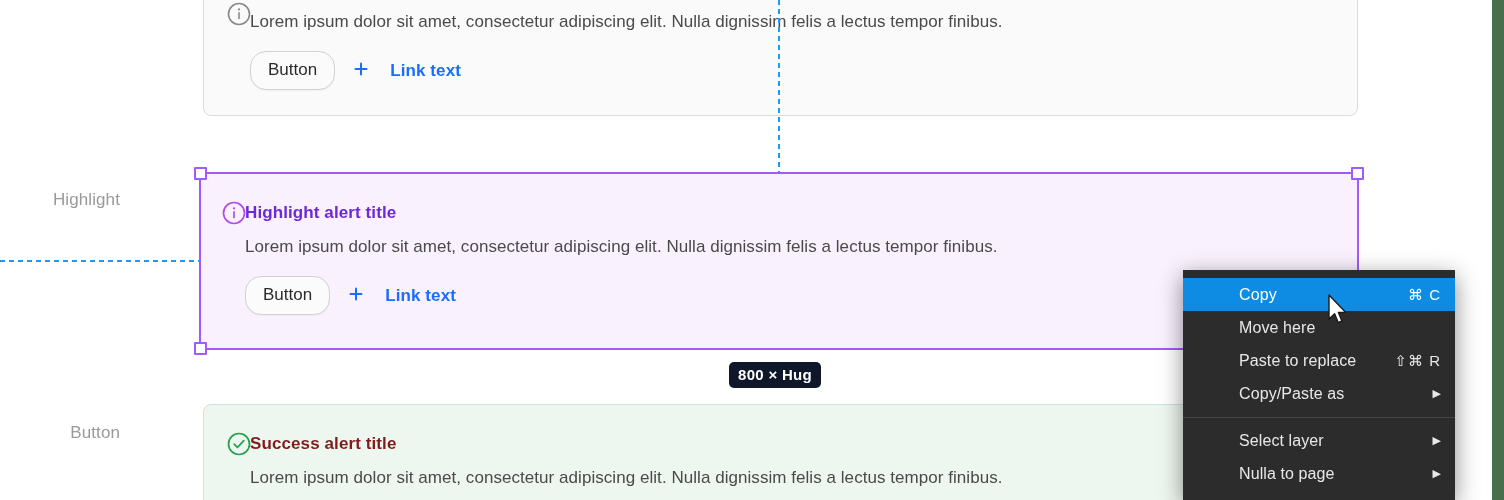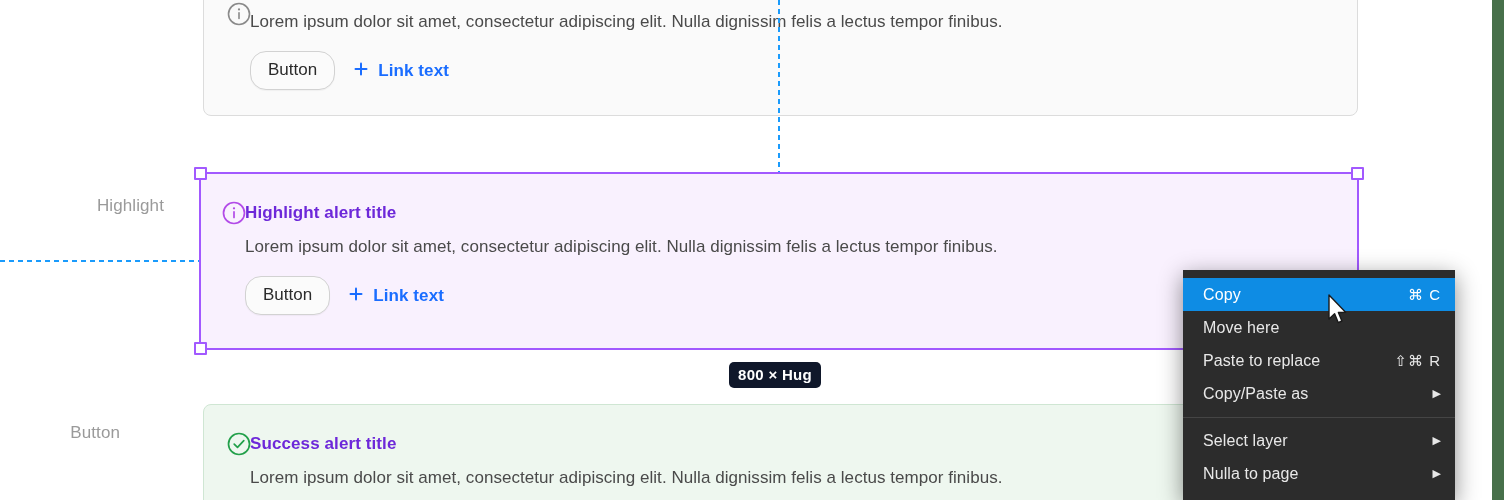--- a/index.html
+++ b/index.html
@@ -20,21 +20,21 @@
 
   
   .row-label{
     position:absolute;
     color:#9a9a9a;
     font-size:17px;
     text-align:right;
     width:120px;
     letter-spacing:.1px;
   }
-  #label-highlight{left:0px;top:196px;margin-left:44px;}
+  #label-highlight{left:0px;top:190px;}
   #label-success{left:0px;top:423px;}
 
   
   .alert{
     position:absolute;
     box-sizing:border-box;
     border-radius:8px;
   }
   .alert-inner{
     position:absolute;
@@ -61,21 +61,21 @@
     background:#fbfbfb;
     border:1px solid #d2d2d2;
     border-radius:16px;
     padding:8px 17px 9px 17px;
     font-size:17px;
     color:#2b2b2b;
     font-family:"Liberation Sans","DejaVu Sans",sans-serif;
     line-height:20px;
     box-shadow:0 1px 1px rgba(0,0,0,.04);
   }
-  .linkwrap{display:flex;align-items:flex-end;gap:9px;}
+  .linkwrap{display:flex;align-items:flex-end;gap:21px;}
   .plus-icon{display:block;}
   .link-text{
     color:#1a6dff;font-size:17px;font-weight:bold;letter-spacing:.1px;
   }
 
   
   #alert-neutral{
     left:203px;top:-74px;width:1155px;height:190px;
     background:#fafafa;
     border:1px solid #dcdcdc;
@@ -93,21 +93,21 @@
   #alert-highlight .alert-title{color:#6d28d9;}
 
   
   #alert-success{
     left:203px;top:404px;width:1155px;height:170px;
     background:#eef7ef;
     border:1px solid #cfe6d3;
   }
   #alert-success .alert-inner{top:26px;}
   #alert-success .alert-icon{top:26px;}
-  #alert-success .alert-title{color:#6d28d9;}
+  #alert-success .alert-title{color:#7f1d1d;}
 
   
   .sel-border{position:absolute;background:#a259ff;}
   #sel-top{left:199px;top:172px;width:1160px;height:2px;}
   #sel-bottom{left:199px;top:348px;width:1160px;height:2px;}
   #sel-left{left:199px;top:172px;width:2px;height:178px;}
   #sel-right{left:1357px;top:172px;width:2px;height:178px;}
   .sel-handle{
     position:absolute;width:13px;height:13px;
     background:#ffffff;border:2px solid #a259ff;border-radius:1px;
@@ -147,21 +147,21 @@
   }
   .menu-pad{height:8px;}
   .menu-item{
     position:relative;
     height:33px;display:flex;align-items:center;
     padding:0 14px 0 20px;
     color:#e8e8e8;font-size:16px;letter-spacing:.1px;
     box-sizing:border-box;
   }
   .menu-item.selected{background:#0e8ce4;color:#ffffff;}
-  .menu-item .mi-label{flex:1;white-space:nowrap;}
+  .menu-item .mi-label{flex:1;white-space:nowrap;margin-left:36px;}
   .menu-item .mi-shortcut{
     color:#e8e8e8;font-size:15px;letter-spacing:1px;white-space:nowrap;
   }
   .menu-item.selected .mi-shortcut{color:#ffffff;}
   .mi-arrow{font-size:11px;color:#e8e8e8;line-height:1;}
   .menu-sep{height:1px;background:#454545;margin:7px 0 6px 0;}
 
   
   #cursor{position:absolute;left:1327px;top:294px;z-index:60;}
 </style>

